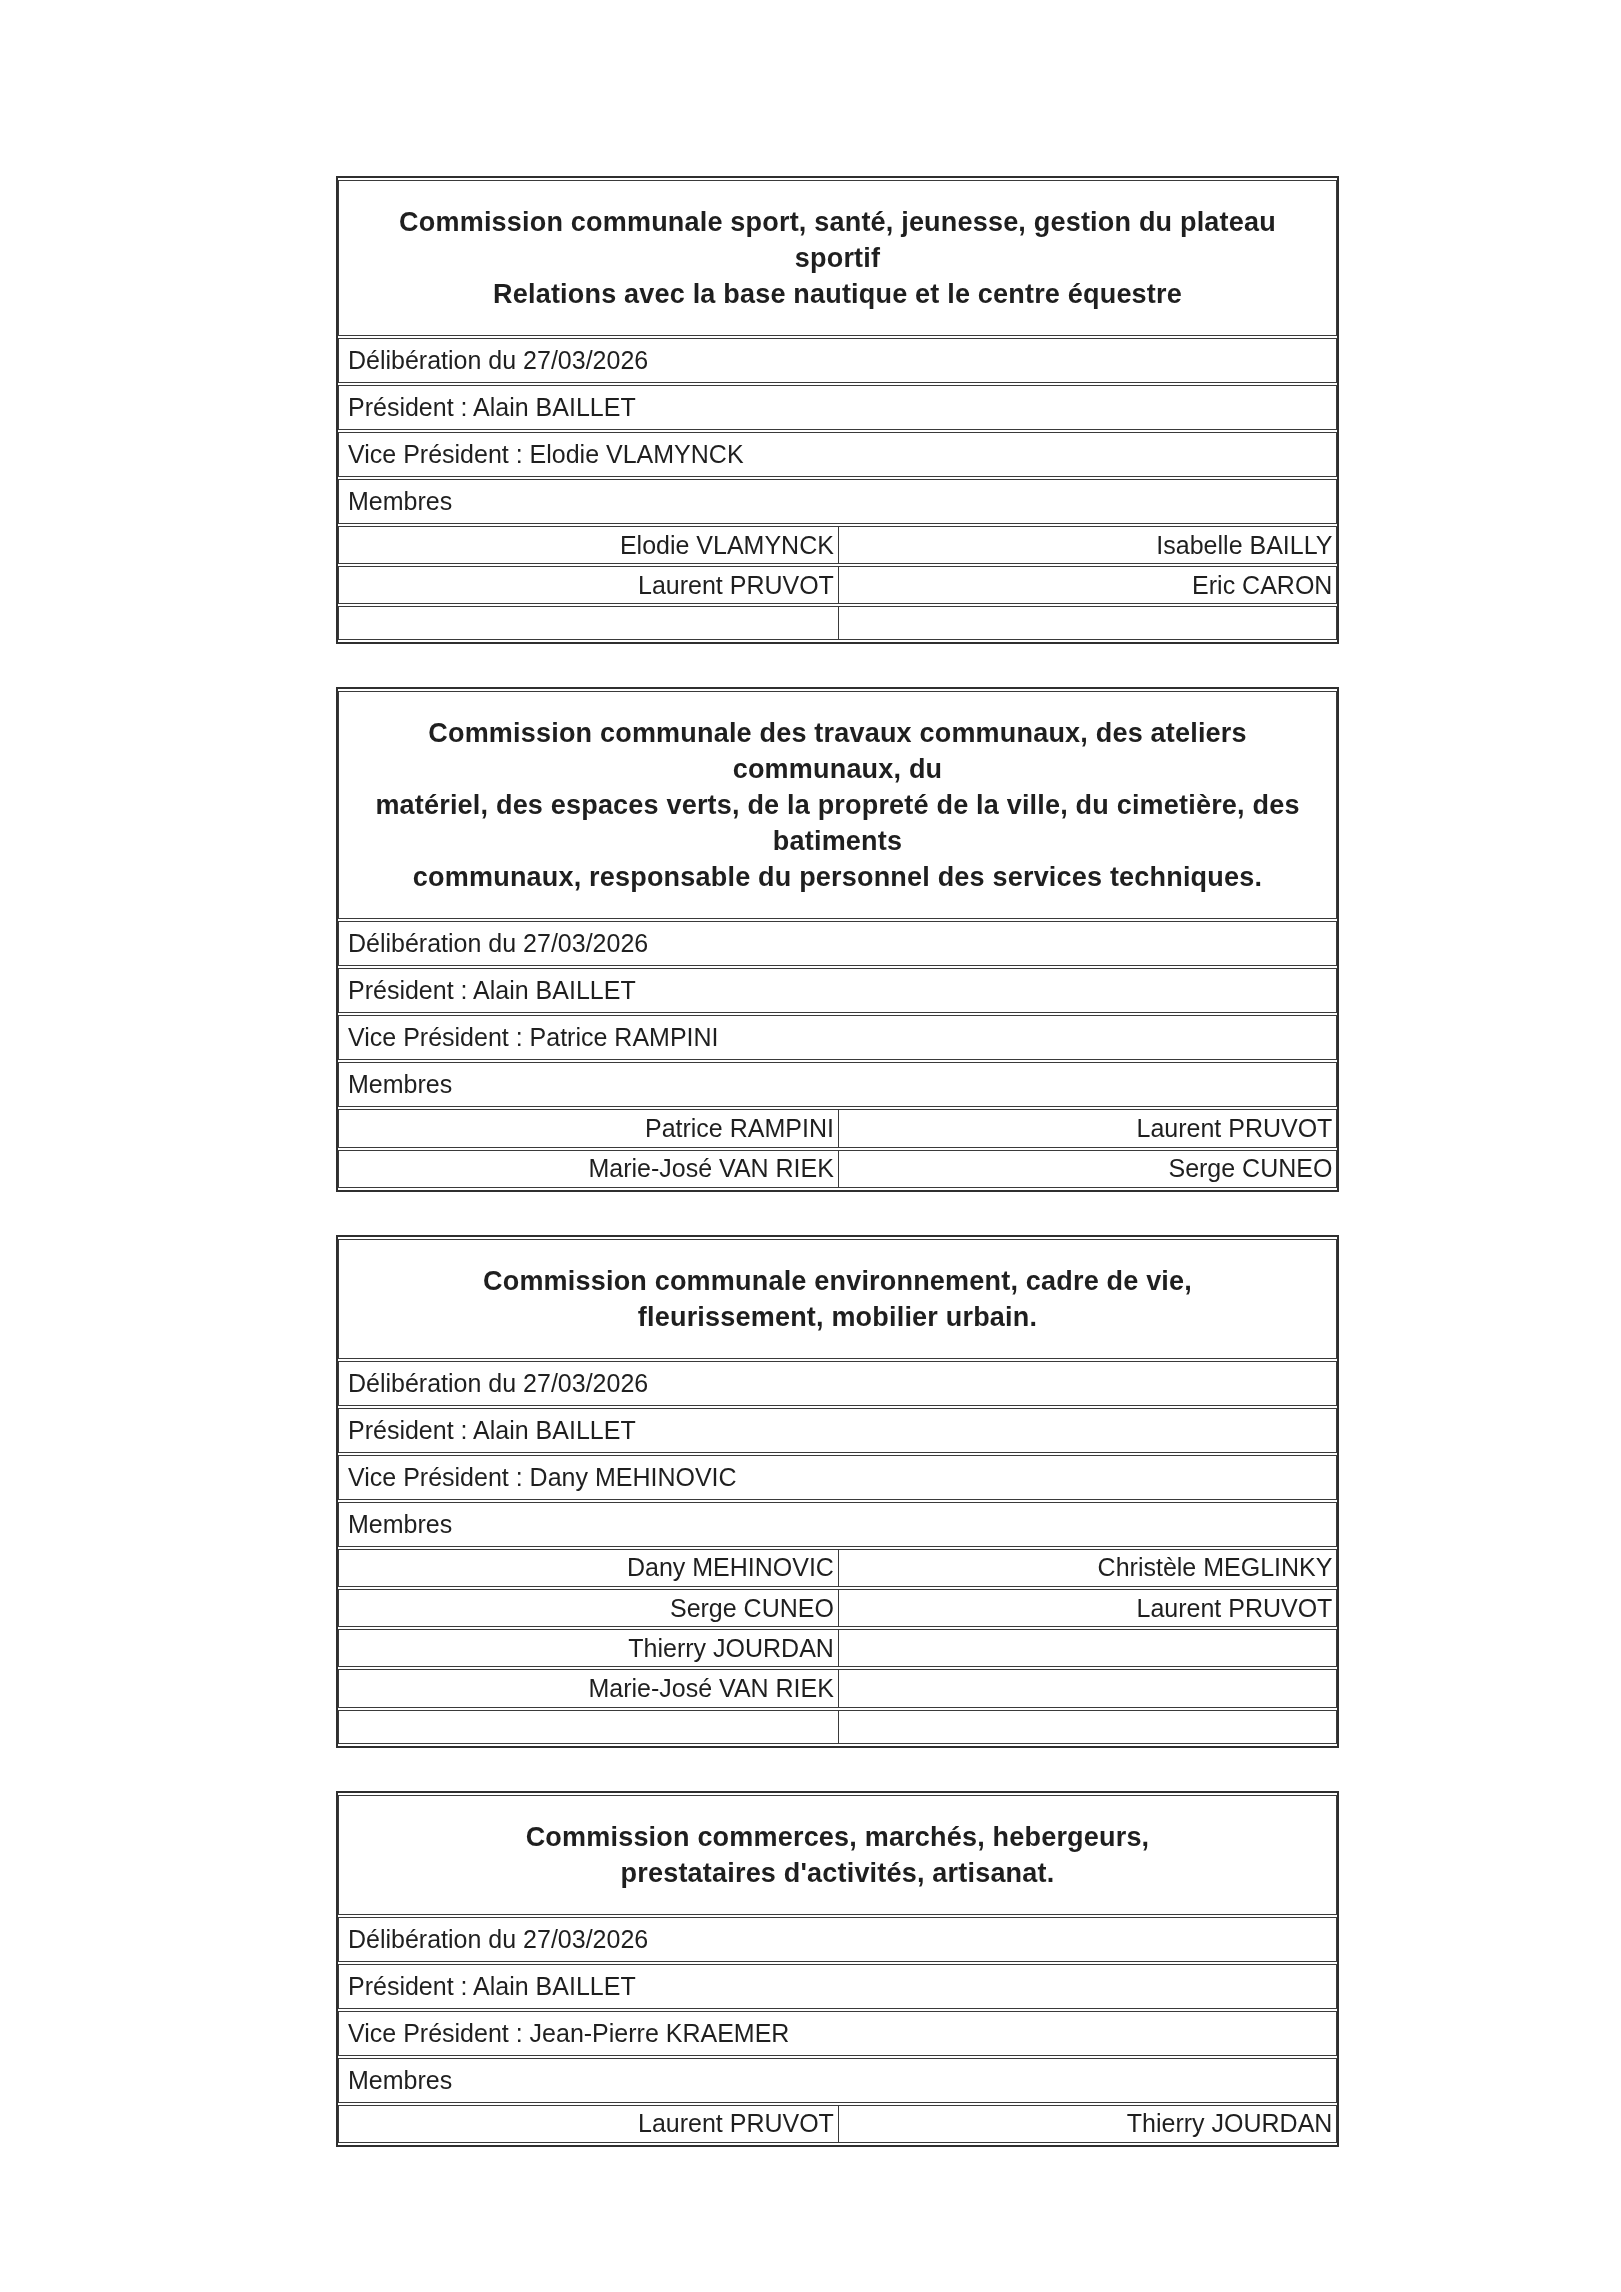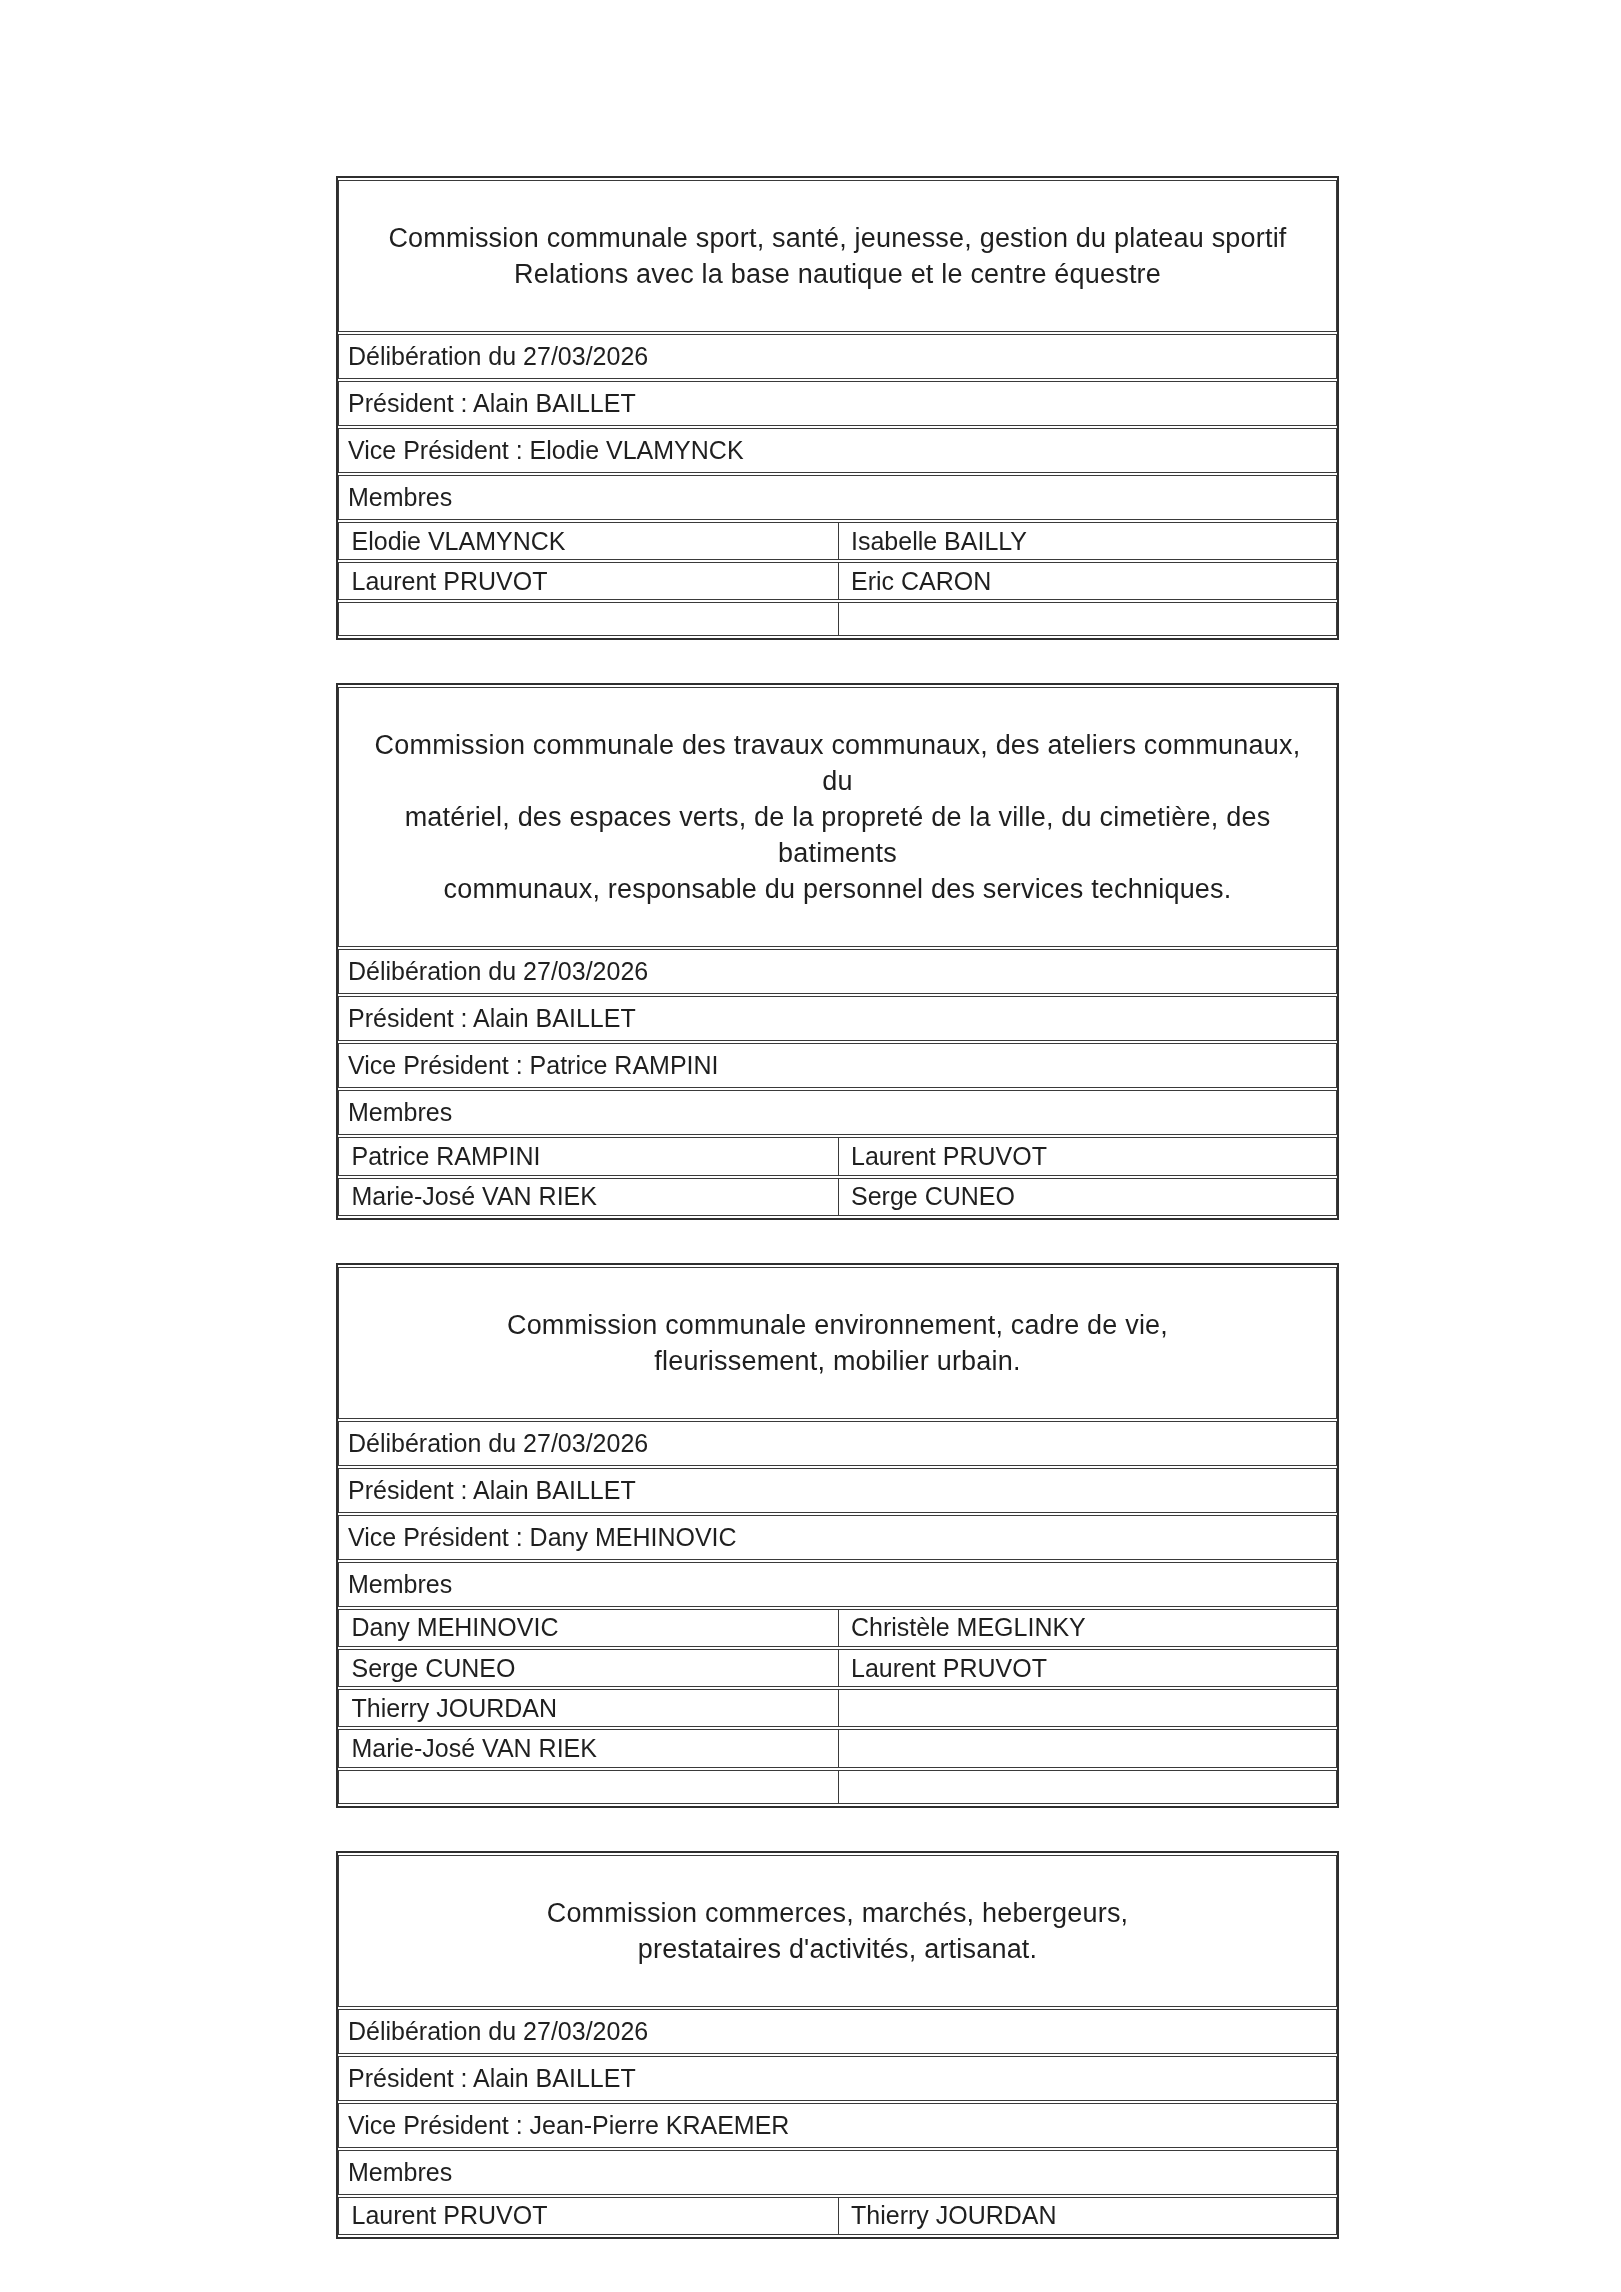--- a/index.html
+++ b/index.html
@@ -28,34 +28,34 @@
   }
   .doc-table + .doc-table { margin-top:43px; }
   .doc-table td {
     border:1.8px solid #3a3a3a;
     font-size:25px;
     vertical-align:middle;
     background:#ffffff;
   }
   td.title-cell {
     text-align:center;
-    font-weight:normal;
+    font-weight:bold;
     font-size:27px;
     line-height:36px;
-    padding:39px 27px;
+    padding:23px 27px;
     letter-spacing:0.2px;
   }
   td.center-cell {
     height:45px;
     padding:3.6px 9px;
   }
   td.member-cell {
     height:34px;
     padding:3.6px 3.6px 3.6px 12.5px;
-    text-align:left;
+    text-align:right;
   }
   td.member-left  { border-right-width:0; }
   td.member-right { border-left-width:1.8px;margin-left:48px; }
   .title-line { display:block; }
 </style>
 </head>
 <body>
 
 <main class="tables-column">
 

